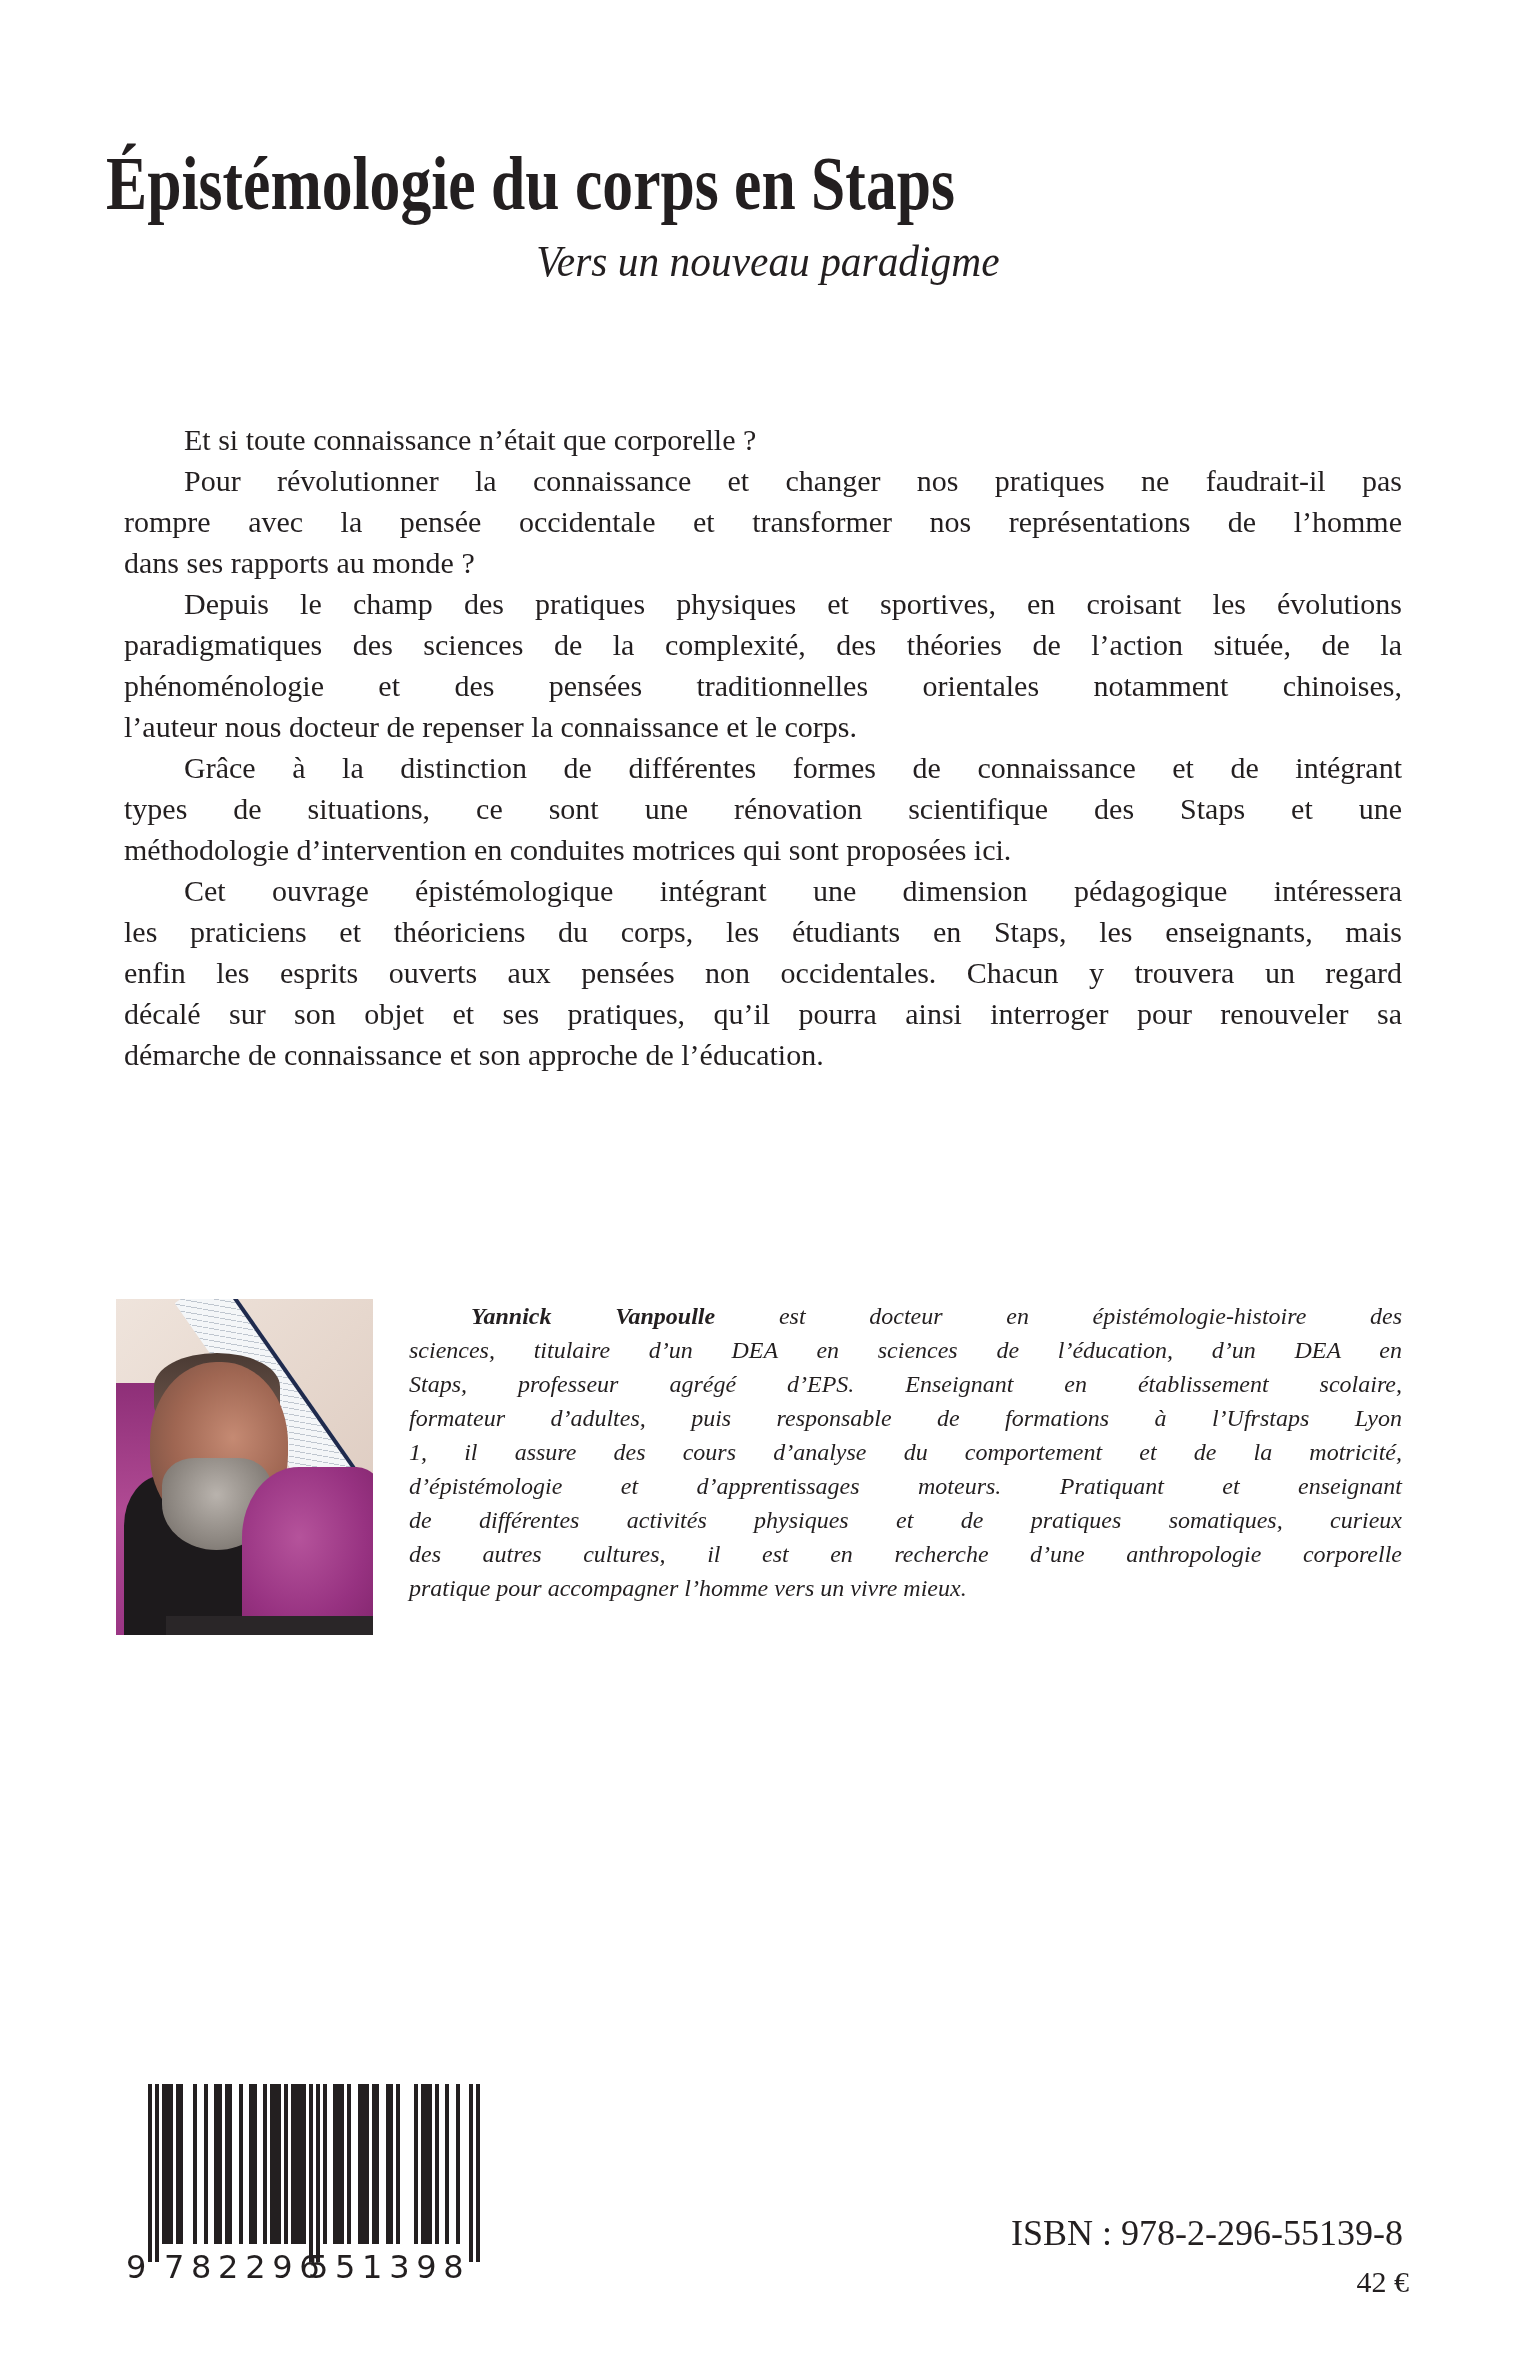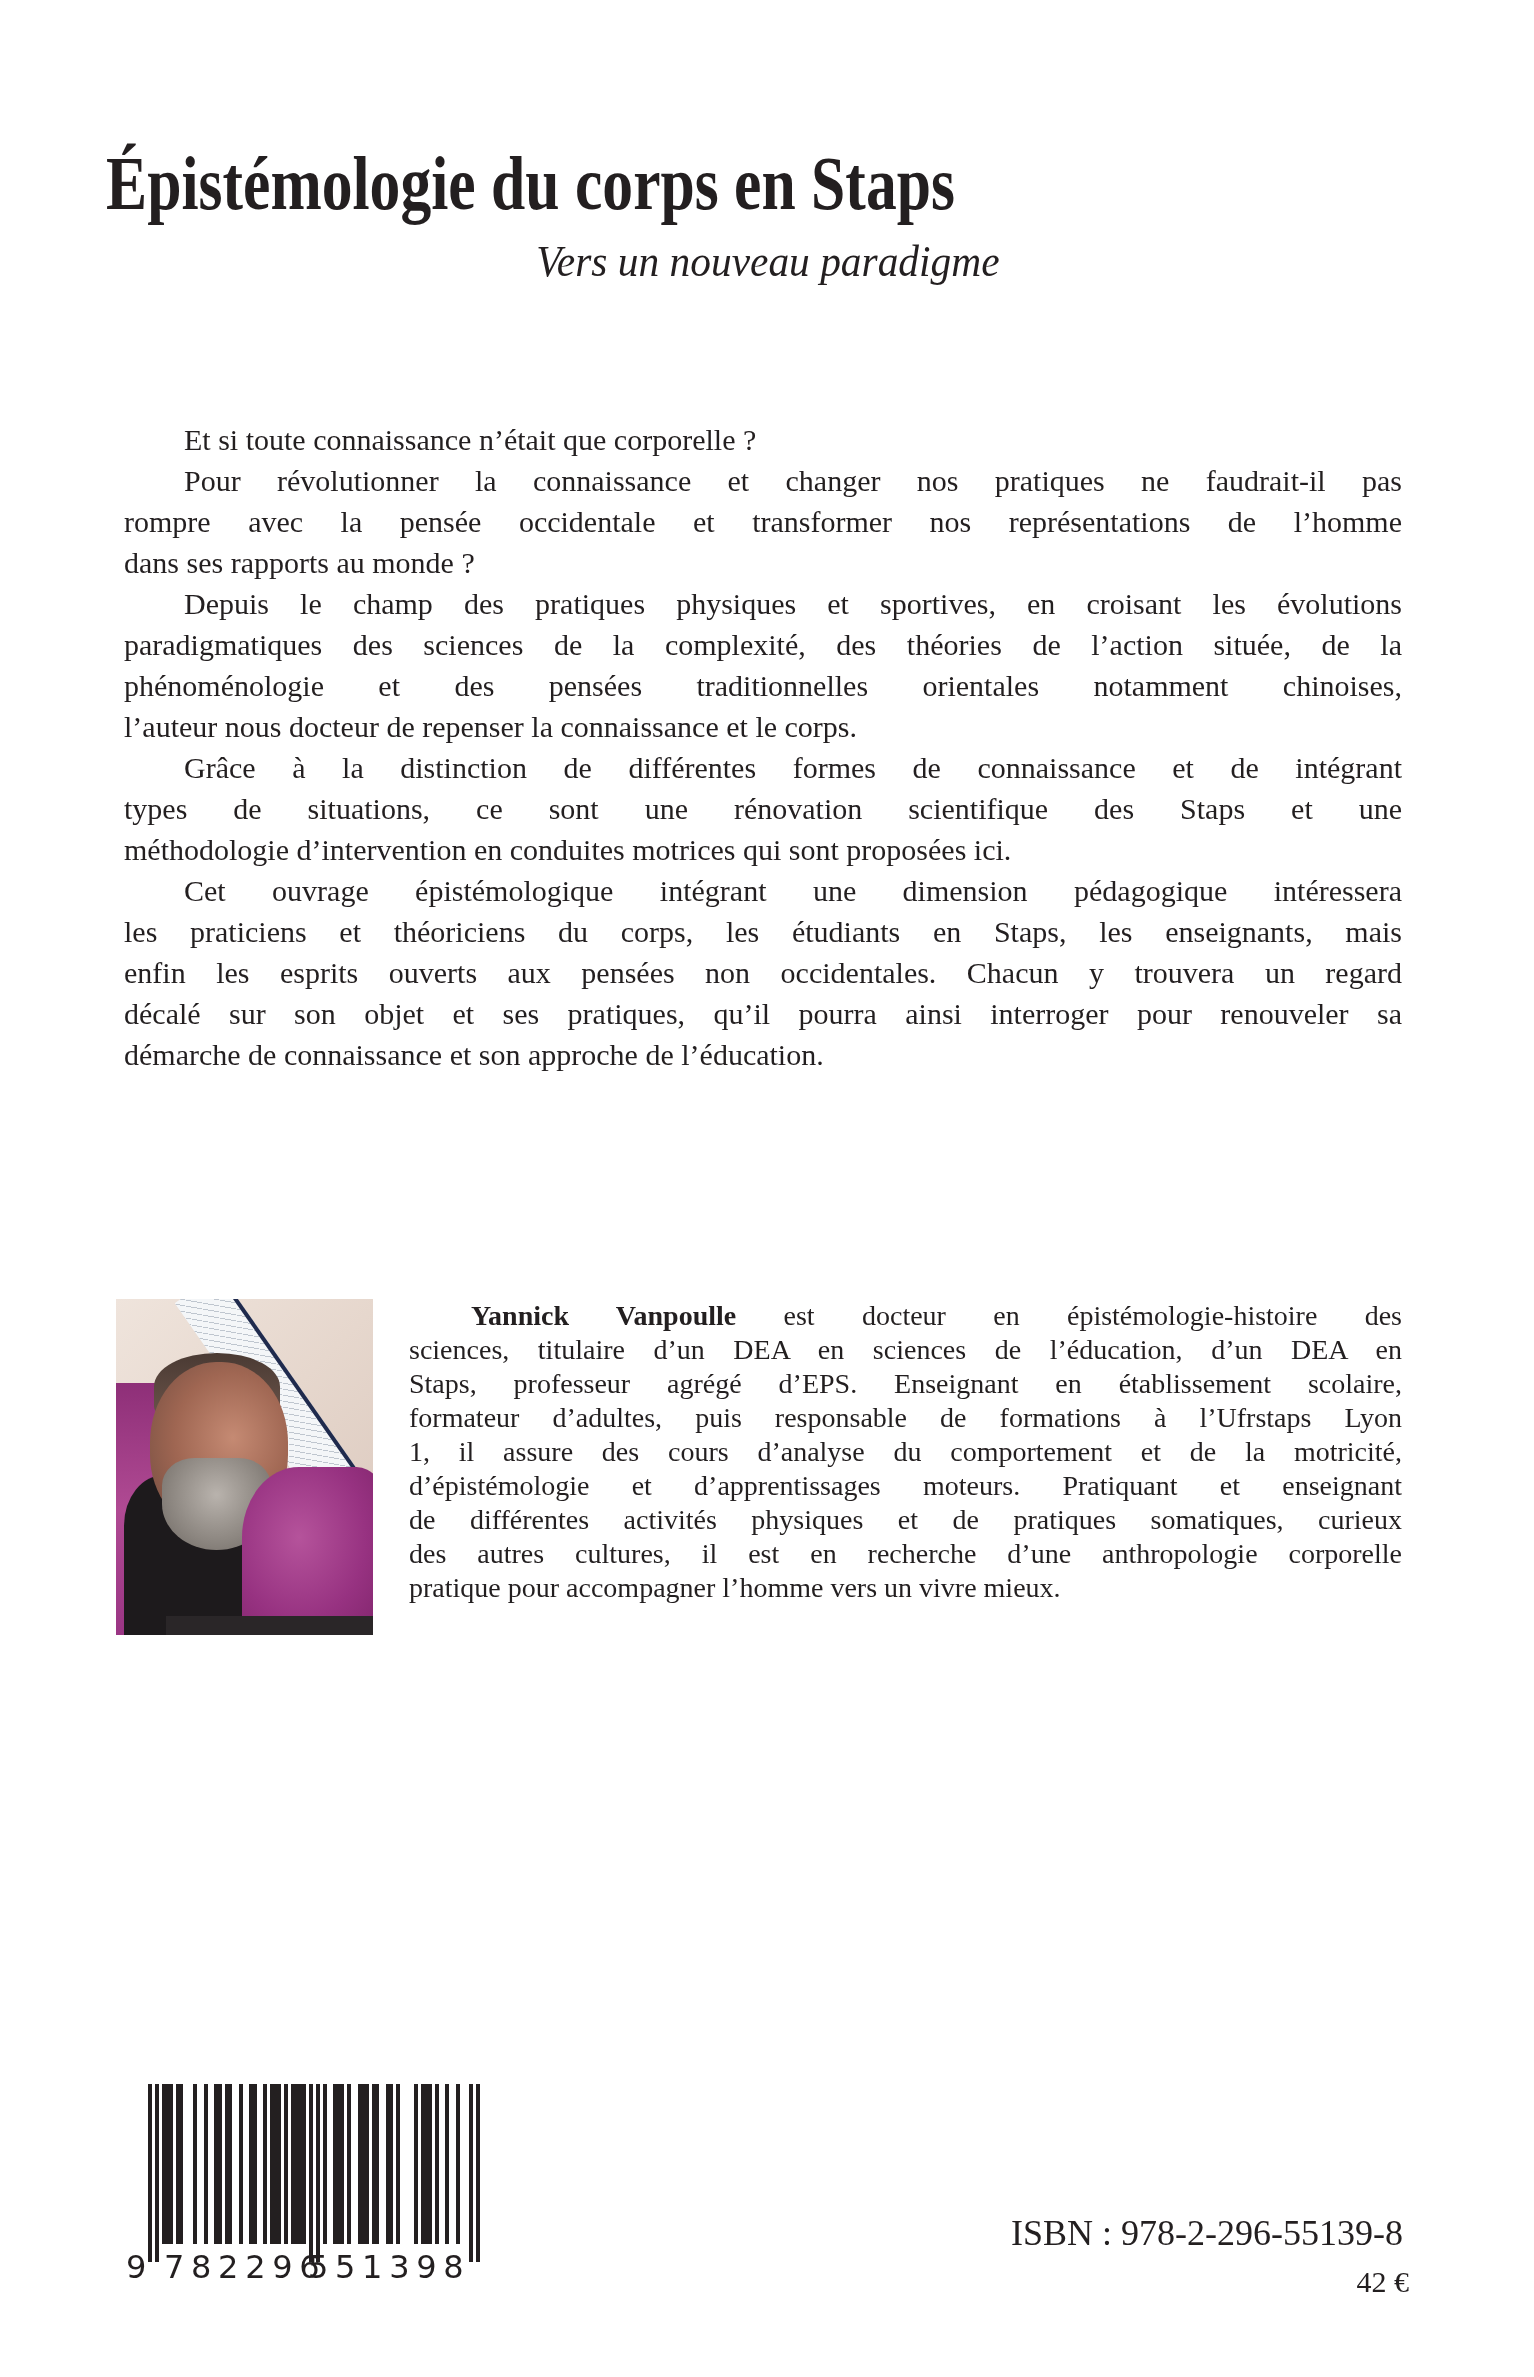--- a/index.html
+++ b/index.html
@@ -38,21 +38,21 @@
            background:radial-gradient(ellipse at 60% 45%, #c58a73 0%, #9f6652 50%, #6d4a3f 100%);
            border-radius:48% 48% 45% 45%; }
   .photo .hair { position:absolute; left:38px; top:54px; width:126px; height:67px;
            background:linear-gradient(180deg,#4a3a33,#6b544a); border-radius:50% 50% 20% 20%; }
   .photo .beard { position:absolute; left:46px; top:159px; width:109px; height:92px;
            background:radial-gradient(ellipse at 50% 40%, #b9b3ad 0%, #8c8680 60%, #6c6661 100%);
            border-radius:30% 30% 50% 50%; }
   .photo .bottom-band { position:absolute; left:50px; top:317px; width:207px; height:19px; background:#2a2628; }
 
   .bio { position:absolute; left:409px; width:993px; top:1299px; }
-  .bio .line { font-size:28px; height:34px; line-height:34px; }
+  .bio .line { font-size:24px; height:34px; line-height:34px; font-style:italic; }
   .bio .line.first { padding-left:62px; }
   .bio .author { font-weight:bold; }
 
   .barcode { position:absolute; left:148px; top:2084px; width:332px; height:178px; }
   .barcode .bar { position:absolute; top:0; background:#231f20; }
   .barcode-digits { position:absolute; top:2250px; font-family:"DejaVu Sans", sans-serif;
            font-size:32px; line-height:34px; color:#231f20; }
   .isbn { position:absolute; right:132px; top:2213px; font-size:36px; line-height:40px; white-space:nowrap; }
   .price { position:absolute; right:126px; top:2263px; font-size:30px; line-height:37px; white-space:nowrap; }
 </style>

